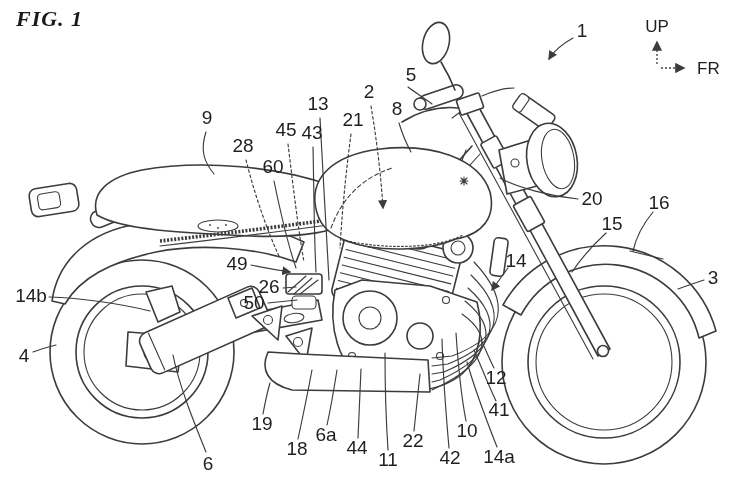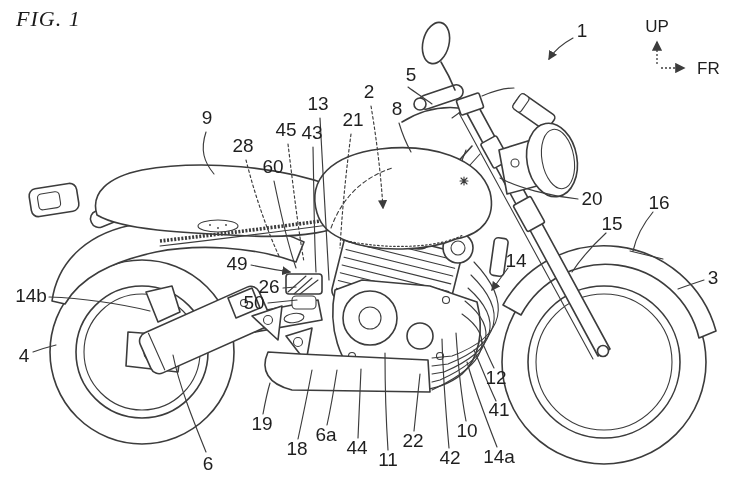--- a/index.html
+++ b/index.html
@@ -2,21 +2,21 @@
 <html><head>
 <meta charset="utf-8">
 <style>
   html,body{margin:0;padding:0;}
   body{
     width:740px;height:493px;position:relative;background:#ffffff;
     font-family:"Liberation Sans",sans-serif;overflow:hidden;
   }
   .fig-title{
     position:absolute;left:16px;top:6px;
-    font-family:"Liberation Serif",serif;font-style:italic;font-weight:normal;
+    font-family:"Liberation Serif",serif;font-style:italic;font-weight:bold;
     font-size:22px;color:#1a1a1a;letter-spacing:1px;
   }
   svg.sheet{position:absolute;left:0;top:0;}
   .ln{fill:none;stroke:#3c3c3c;stroke-width:1.6;stroke-linejoin:round;stroke-linecap:round;}
   .lnw{fill:#ffffff;stroke:#3c3c3c;stroke-width:1.6;stroke-linejoin:round;}
   .thin{stroke-width:1.1;}
   .dot{stroke-dasharray:1.6 2.4;stroke-width:1.2;}
   .knee{stroke-dasharray:4 3;}
   .rail{fill:none;stroke:#3c3c3c;stroke-width:3.6;stroke-dasharray:2 1.6;}
   .leader{fill:none;stroke:#3c3c3c;stroke-width:1.15;stroke-linecap:round;}

